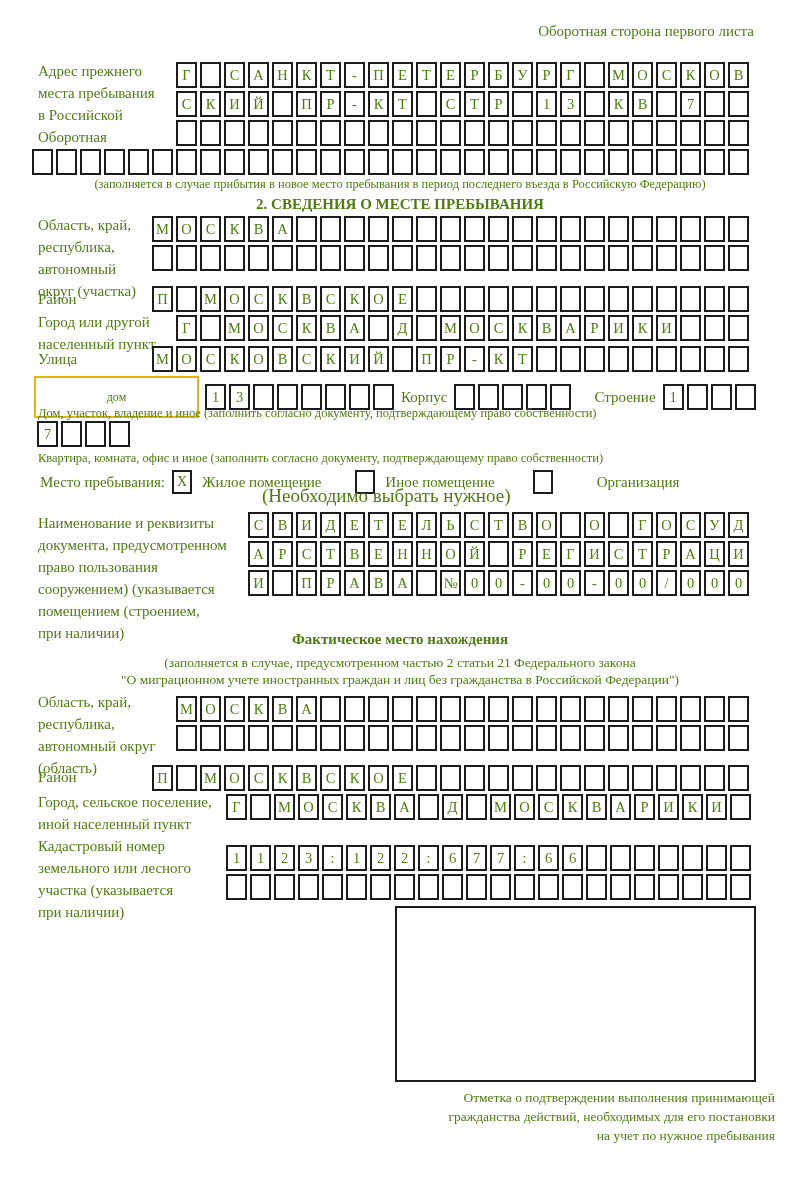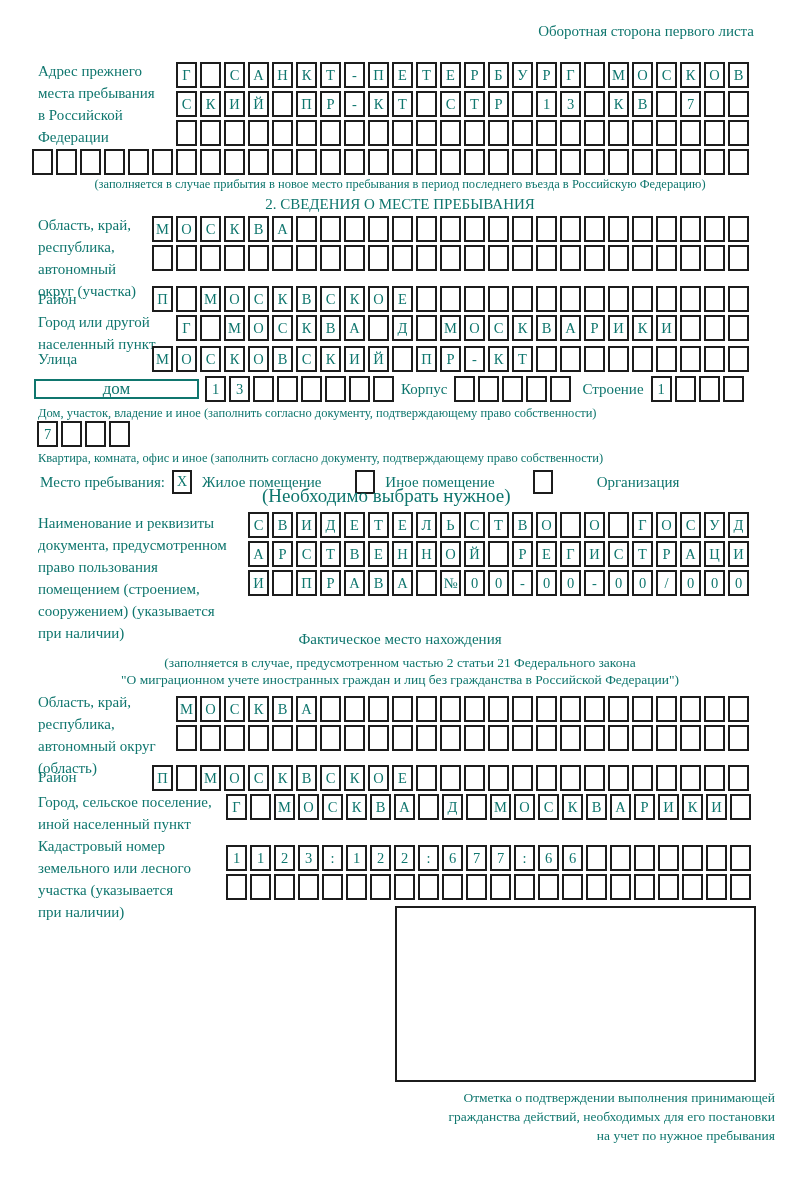--- a/index.html
+++ b/index.html
@@ -1,50 +1,50 @@
 <!DOCTYPE html>
 <html><head>
 <meta charset="utf-8">
 <style>
   html,body{margin:0;padding:0;background:#fff;}
-  .sheet{position:relative;width:800px;height:1180px;background:#fff;color:#0f766e;
+  .sheet{position:relative;width:800px;height:1180px;background:#fff;color:#4d7c0f;
          font-family:"Liberation Serif","DejaVu Serif",serif;overflow:hidden;}
   .abs{position:absolute;}
   .lbl{font-size:15px;line-height:22px;white-space:nowrap;}
   .lines div{font-size:15px;line-height:22px;white-space:nowrap;}
   .caption{font-size:12.5px;white-space:nowrap;}
   .center{left:0;width:800px;text-align:center;}
-  .bold{font-weight:normal;}
+  .bold{font-weight:bold;}
   .cellrow{position:absolute;display:flex;gap:3px;align-items:center;}
   .subcells{display:flex;gap:3px;}
   .cell{box-sizing:border-box;width:21px;height:26px;border:2px solid #1c1c1c;flex:none;
         display:flex;align-items:center;justify-content:center;
         font-size:14.5px;font-family:"Liberation Serif","DejaVu Serif",serif;}
-  .namedbox{box-sizing:border-box;height:20px;border:2px solid #0f766e;flex:none;
-        display:flex;align-items:center;justify-content:center;font-size:17px;}
+  .namedbox{box-sizing:border-box;height:42px;border:2px solid #eab308;flex:none;
+        display:flex;align-items:center;justify-content:center;font-size:12px;}
   .inlbl{font-size:15px;white-space:nowrap;flex:none;}
   .chk{box-sizing:border-box;width:20px;height:24px;border:2px solid #1c1c1c;flex:none;
        display:flex;align-items:center;justify-content:center;font-size:14px;}
   .stay{display:flex;align-items:center;}
   .stampbox{box-sizing:border-box;border:2px solid #1c1c1c;background:#fff;}
   .smalllines div{font-size:13.5px;line-height:17px;white-space:nowrap;}
   .stampnote div{font-size:13.5px;line-height:19px;white-space:nowrap;text-align:right;}
 </style>
 </head>
 <body>
 
 <div class="sheet">
 
   <div class="abs lbl" style="top:20px;right:46px">Оборотная сторона первого листа</div>
 
   <div class="abs lines" style="left:38px;top:60px">
       <div>Адрес прежнего</div>
       <div>места пребывания</div>
       <div>в Российской</div>
-      <div>Федерации</div>
+      <div>Оборотная</div>
     </div>
   <div class="cellrow" style="left:176px;top:62px">
       <span class="cell">Г</span>
       <span class="cell"></span>
       <span class="cell">С</span>
       <span class="cell">А</span>
       <span class="cell">Н</span>
       <span class="cell">К</span>
       <span class="cell">Т</span>
       <span class="cell">-</span>
@@ -316,21 +316,21 @@
         <span class="cell"></span>
       </span>
     <span class="inlbl" style="margin:0 4px 0 4px">Корпус</span>
     <span class="subcells">
         <span class="cell"></span>
         <span class="cell"></span>
         <span class="cell"></span>
         <span class="cell"></span>
         <span class="cell"></span>
       </span>
-    <span class="inlbl" style="margin:0 4px 0 8px">Строение</span>
+    <span class="inlbl" style="margin:0 4px 0 20px">Строение</span>
     <span class="subcells">
         <span class="cell">1</span>
         <span class="cell"></span>
         <span class="cell"></span>
         <span class="cell"></span>
       </span>
   </div>
   <div class="abs caption" style="left:38px;top:406px">Дом, участок, владение и иное (заполнить согласно документу, подтверждающему право собственности)</div>
 
   <div class="cellrow" style="left:34px;top:421px">
@@ -351,22 +351,22 @@
     <span class="inlbl" style="margin-left:10px">Иное помещение</span>
     <span class="chk" style="margin-left:38px"></span>
     <span class="inlbl" style="margin-left:44px">Организация</span>
   </div>
   <div class="abs caption" style="left:262px;top:485px;font-size:19px">(Необходимо выбрать нужное)</div>
 
   <div class="abs lines" style="left:38px;top:512px">
       <div>Наименование и реквизиты</div>
       <div>документа, предусмотренном</div>
       <div>право пользования</div>
+      <div>сооружением) (указывается</div>
       <div>помещением (строением,</div>
-      <div>сооружением) (указывается</div>
       <div>при наличии)</div>
     </div>
   <div class="cellrow" style="left:248px;top:512px">
       <span class="cell">С</span>
       <span class="cell">В</span>
       <span class="cell">И</span>
       <span class="cell">Д</span>
       <span class="cell">Е</span>
       <span class="cell">Т</span>
       <span class="cell">Е</span>

